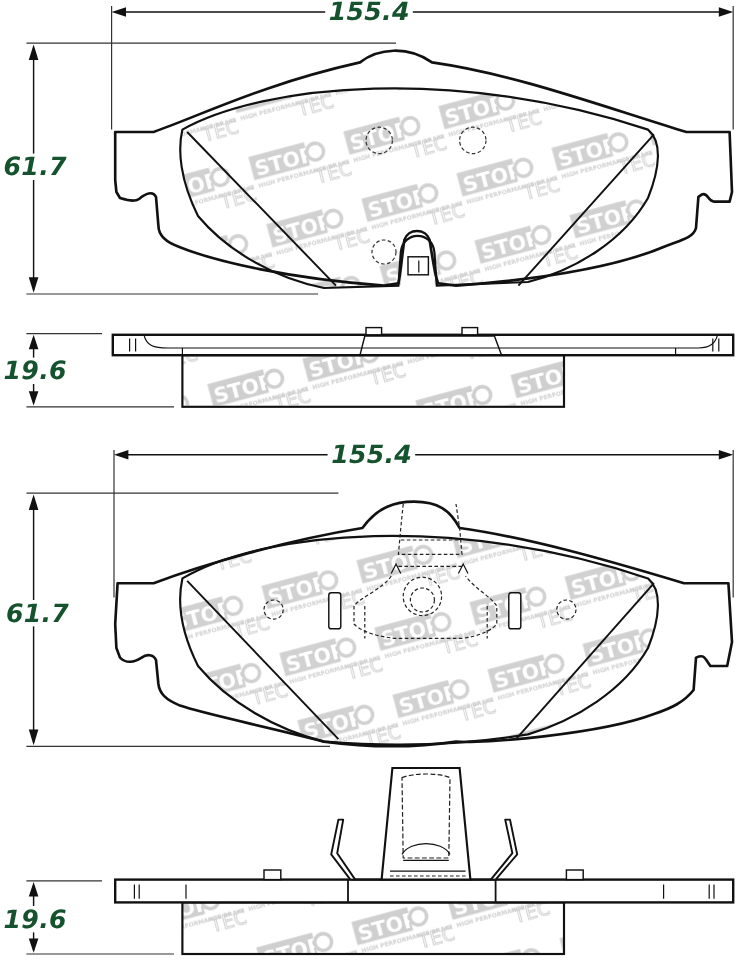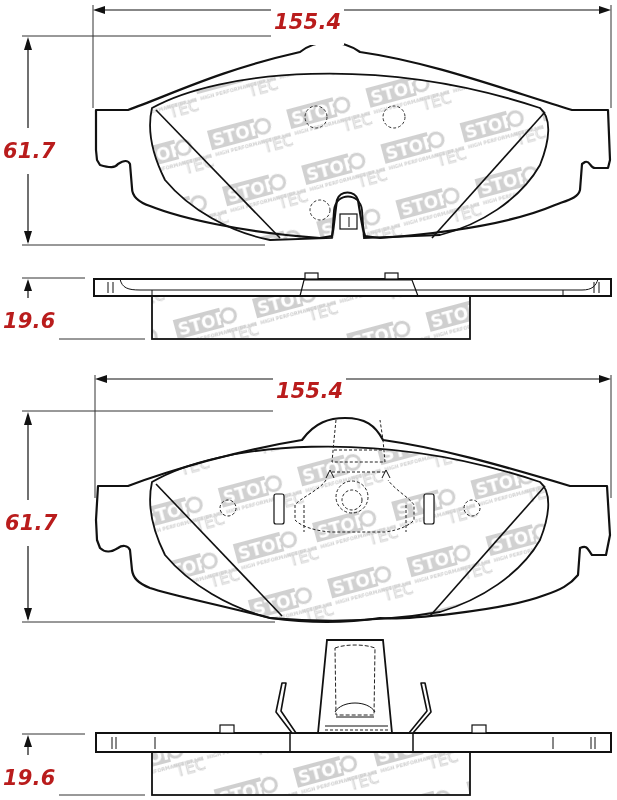--- a/index.html
+++ b/index.html
@@ -1,20 +1,20 @@
 <!DOCTYPE html>
 <html><head>
   <meta charset="utf-8">
   <style>
     html, body { margin: 0; padding: 0; background: #ffffff; }
     body { width: 617px; height: 800px; position: relative; overflow: hidden; font-family: "DejaVu Sans", sans-serif; }
     .stage { position: absolute; left: 0; top: 0; width: 617px; height: 800px; }
     .dim-label {
       position: absolute; font-family: "DejaVu Sans", sans-serif; font-weight: bold; font-style: italic;
-      font-size: 21px; color: #b91c1c; background: #fff; line-height: 22px; padding: 12px 3px; letter-spacing: 0.2px;
+      font-size: 21px; color: #14532d; background: #fff; line-height: 22px; padding: 0 3px; letter-spacing: 0.2px;
     }
   </style>
 </head>
 <body>
 
 <div class="stage">
 <svg width="617" height="800" viewBox="0 0 617 800" xmlns="http://www.w3.org/2000/svg">
   <defs>
     <pattern id="wmPat" width="82" height="58" patternUnits="userSpaceOnUse" patternTransform="rotate(-15)">
       <rect x="2" y="6" width="48" height="20" fill="#cfcfcf"></rect>

